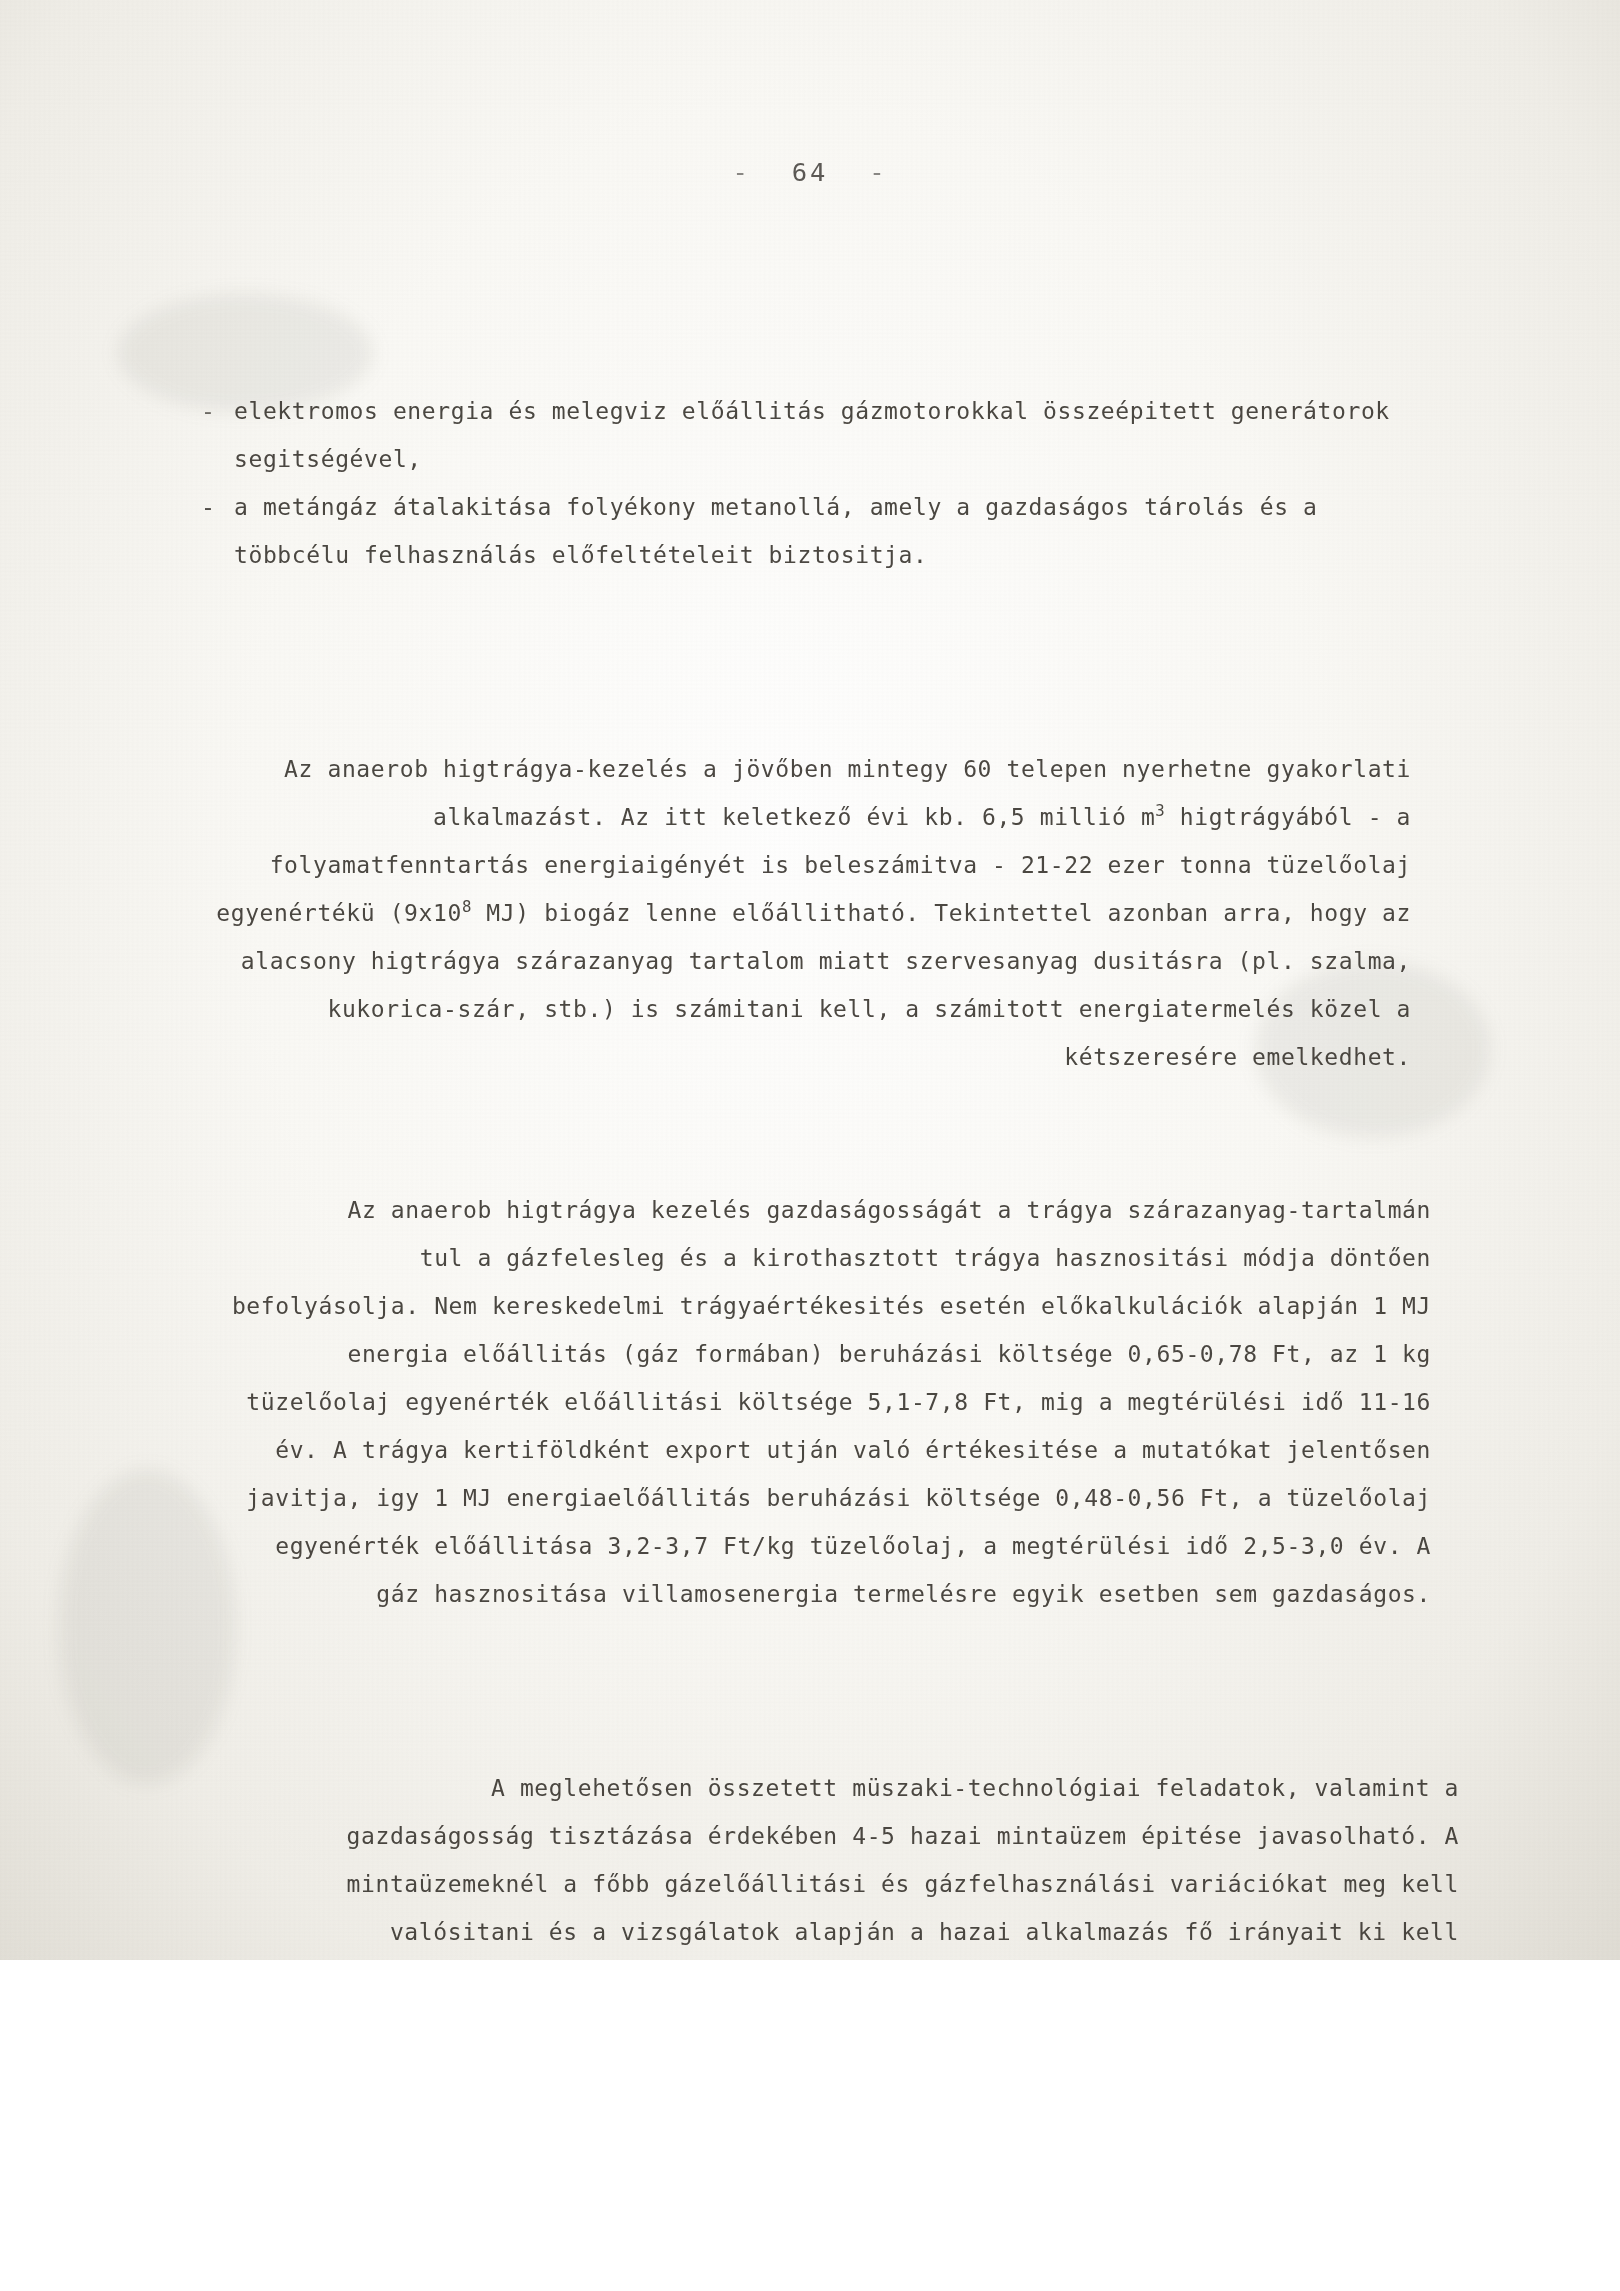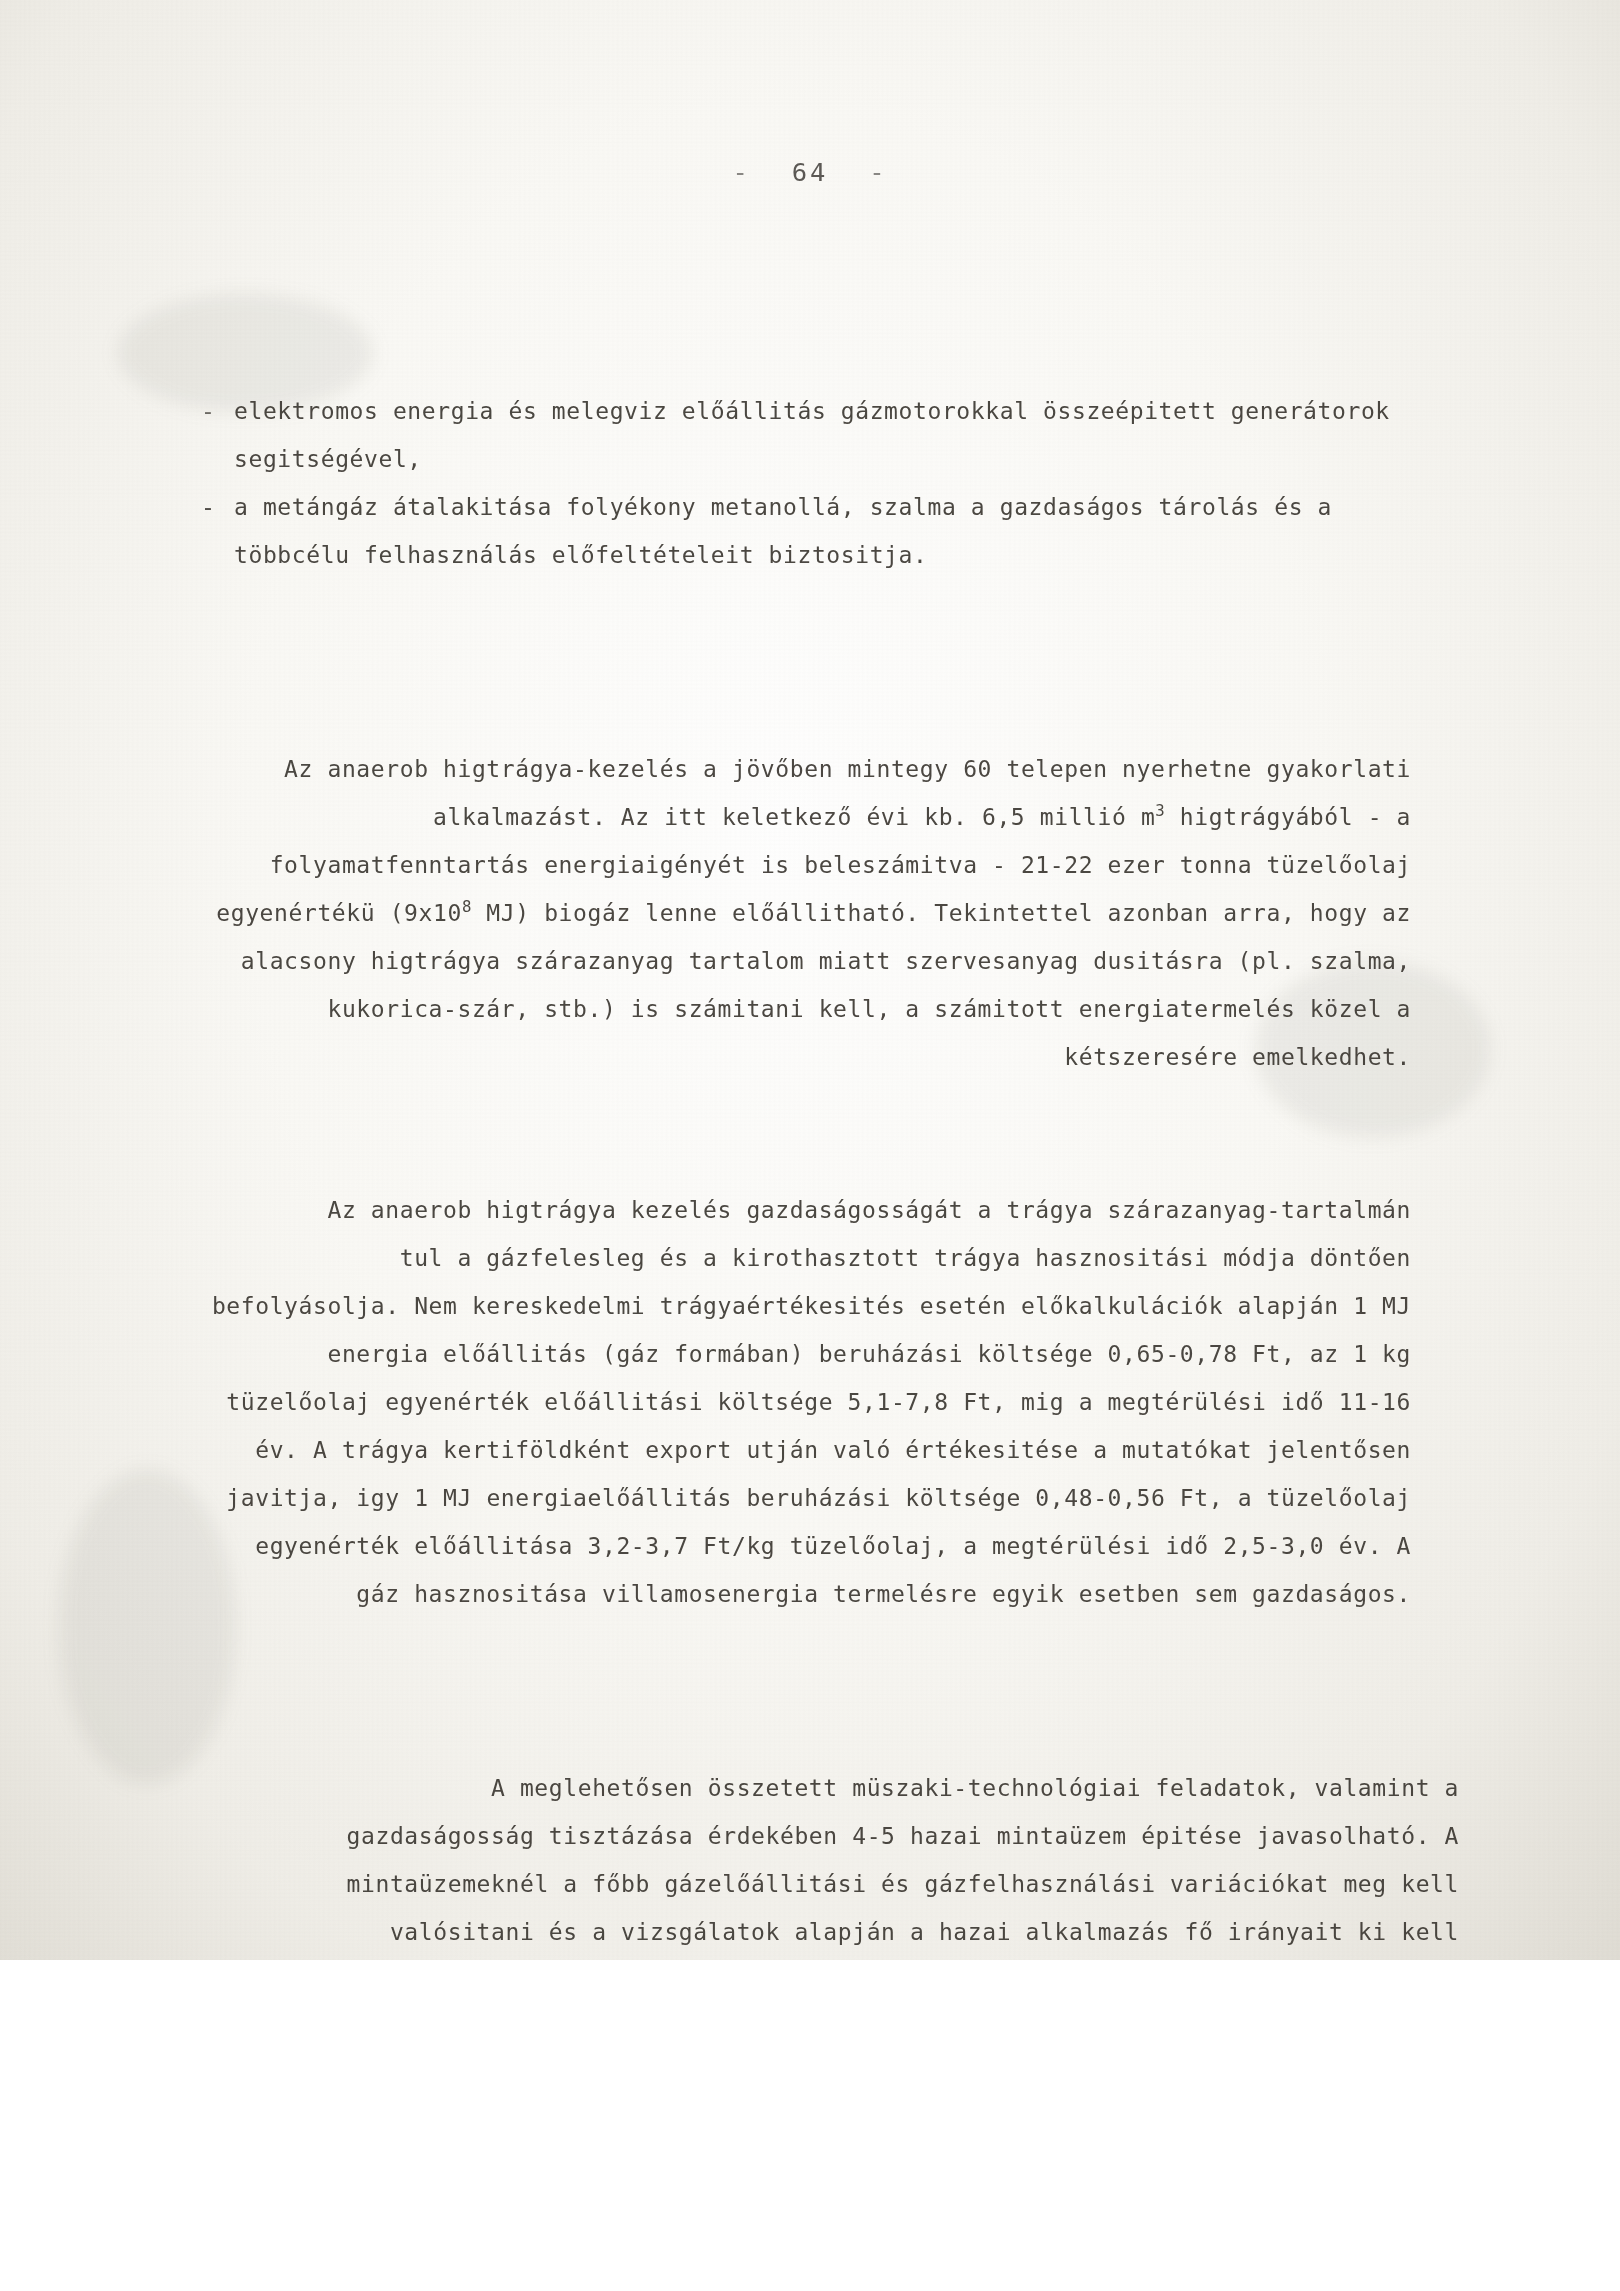--- a/index.html
+++ b/index.html
@@ -62,21 +62,21 @@
     width: 1210px;
     font-size: 23px;
     line-height: 48px;
     letter-spacing: 0.6px;
     color: #39352f;
     opacity: 0.9;
   }
 
   #bullets { top: 387px; }
   #para-1  { top: 745px; }
-  #para-2  { top: 1186px; }
+  #para-2  { top: 1186px; margin-left: 20px; }
   #para-3  { top: 1764px; margin-left: 48px; }
 
   .bullet-item {
     position: relative;
     padding-left: 33px;
     margin-bottom: 0px;
   }
   .bullet-item .bullet-mark {
     position: absolute;
     left: 0;
@@ -145,21 +145,21 @@
     <div class="body-block" id="bullets">
       <div class="bullet-item">
         <span class="bullet-mark">-</span>
         <span>elektromos energia és melegviz előállitás gázmotorokkal összeépitett generátorok segitségével,</span>
       </div>
       <div class="bullet-item">
         <span class="bullet-mark">-</span>
       </div>
       <div class="bullet-item">
         <span class="bullet-mark">-</span>
-        <span>a metángáz átalakitása folyékony metanollá, szalma a gazdaságos tárolás és a többcélu felhasználás előfeltételeit biztositja.</span>
+        <span>a metángáz átalakitása folyékony metanollá, amely a gazdaságos tárolás és a többcélu felhasználás előfeltételeit biztositja.</span>
       </div>
     </div>
 
     <div class="body-block para" id="para-1"><span>Az anaerob higtrágya-kezelés a jövőben mintegy 60 telepen nyerhetne gyakorlati alkalmazást. Az itt keletkező évi kb. 6,5 millió m</span><sup class="exp">3</sup><span> higtrágyából - a folyamatfenntartás energiaigényét is beleszámitva - 21-22 ezer tonna tüzelőolaj egyenértékü (9x10</span><sup class="exp">8</sup><span> MJ) biogáz lenne előállitható. Tekintettel azonban arra, hogy az alacsony higtrágya szárazanyag tartalom miatt szervesanyag dusitásra (pl. szalma, kukorica-szár, stb.) is számitani kell, a számitott energiatermelés közel a kétszeresére emelkedhet.</span></div>
 
     <div class="body-block para" id="para-2">Az anaerob higtrágya kezelés gazdaságosságát a trágya szárazanyag-tartalmán tul a gázfelesleg és a kirothasztott trágya hasznositási módja döntően befolyásolja. Nem kereskedelmi trágyaértékesités esetén előkalkulációk alapján 1 MJ energia előállitás (gáz formában) beruházási költsége 0,65-0,78 Ft, az 1 kg tüzelőolaj egyenérték előállitási költsége 5,1-7,8 Ft, mig a megtérülési idő 11-16 év. A trágya kertiföldként export utján való értékesitése a mutatókat jelentősen javitja, igy 1 MJ energiaelőállitás beruházási költsége 0,48-0,56 Ft, a tüzelőolaj egyenérték előállitása 3,2-3,7 Ft/kg tüzelőolaj, a megtérülési idő 2,5-3,0 év. A gáz hasznositása villamosenergia termelésre egyik esetben sem gazdaságos.</div>
 
     <div class="body-block para" id="para-3">A meglehetősen összetett müszaki-technológiai feladatok, valamint a gazdaságosság tisztázása érdekében 4-5 hazai mintaüzem épitése javasolható. A mintaüzemeknél a főbb gázelőállitási és gázfelhasználási variációkat meg kell valósitani és a vizsgálatok alapján a hazai alkalmazás fő irányait ki kell alakitani.</div>
 
     <div class="handwritten-note">

